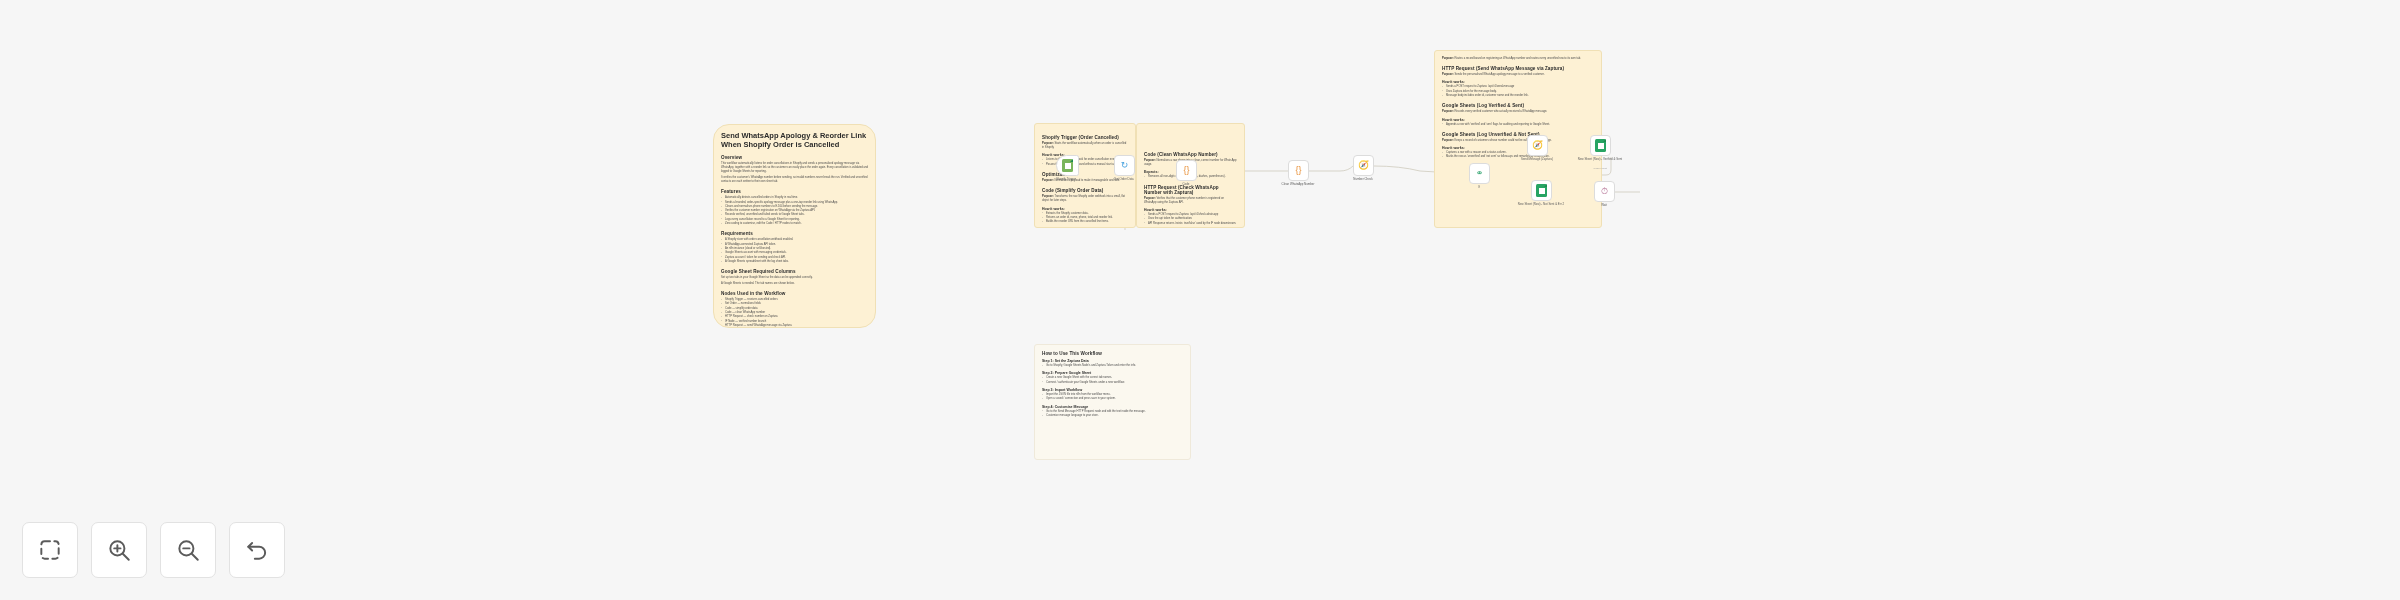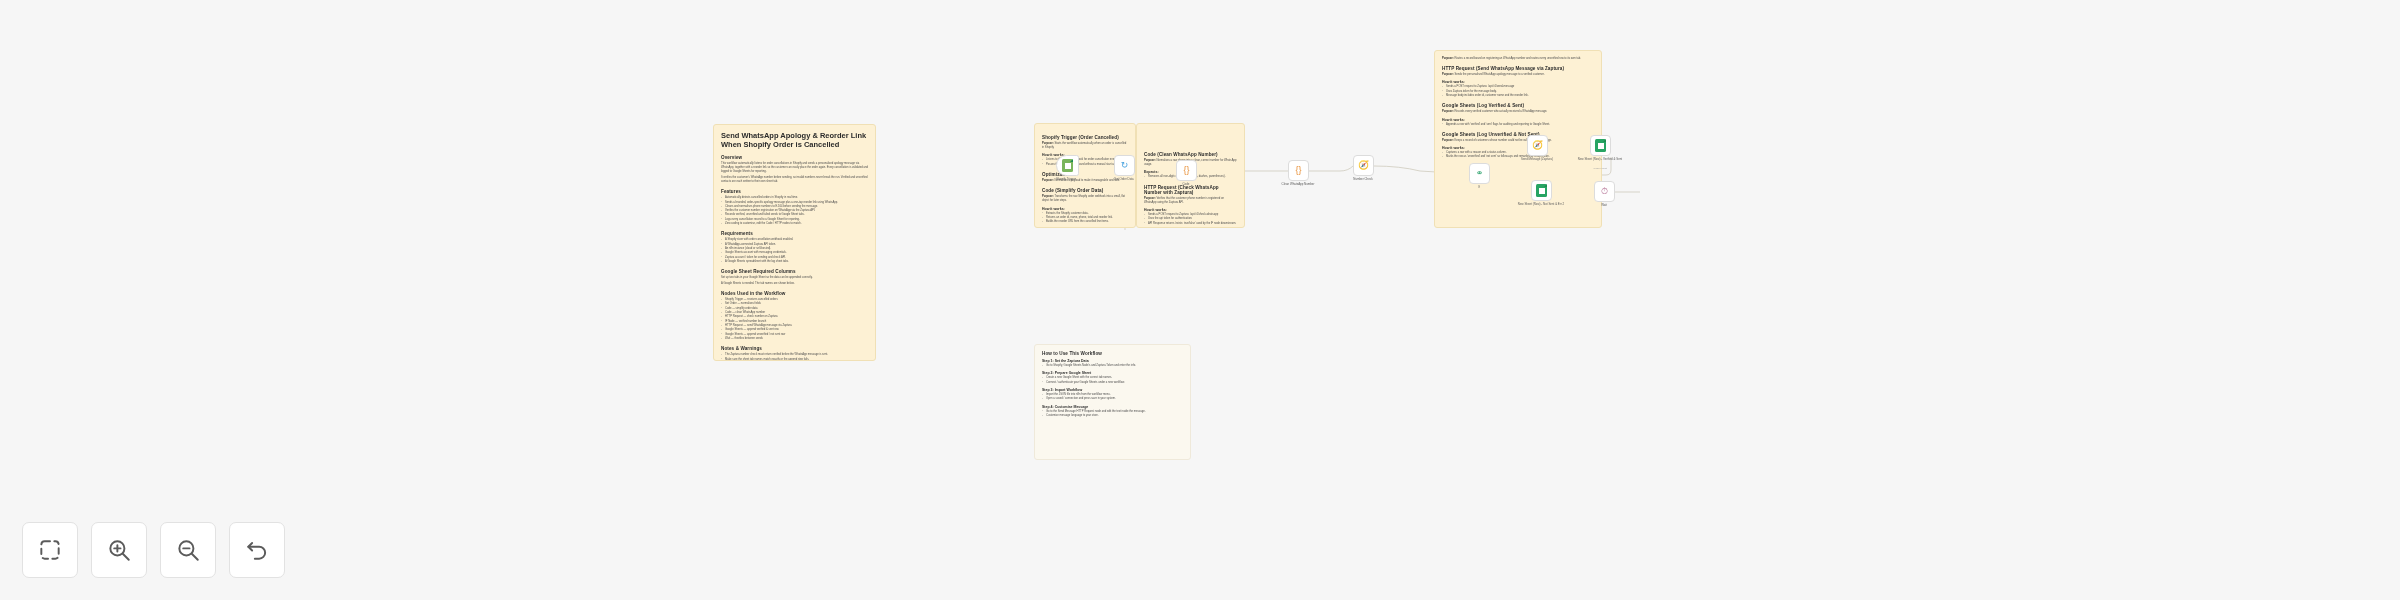--- a/index.html
+++ b/index.html
@@ -99,21 +99,21 @@
       <path d="M1490,168 Q1508,150 1527,146"></path>
       <path d="M1548,146 L1590,146"></path>
       <path d="M1490,180 Q1510,190 1531,191"></path>
       <path d="M1552,191 L1594,192"></path>
       <path d="M1611,157 L1611,170 Q1611,175 1606,175 L1585,175 Q1580,175 1580,180 L1580,186"></path>
       <path d="M1615,192 L1640,192"></path>
       <path d="M1125,166 L1125,230"></path>
     </g>
   </svg>
 
-  <div class="sticky" style="left:713px; top:124px; width:163px; height:237px;">
+  <div class="sticky" style="left:713px; top:124px; width:163px; height:204px;border-radius:16px;">
     <h1>Send WhatsApp Apology &amp; Reorder Link When Shopify Order is Cancelled</h1>
     <div id="ov-body">
         <h2>Overview</h2>
         <p>This workflow automatically listens for order cancellations in Shopify and sends a personalised apology message via WhatsApp, together with a reorder link so the customer can easily place the order again. Every cancellation is validated and logged to Google Sheets for reporting.</p>
         <p>It verifies the customer's WhatsApp number before sending, so invalid numbers never break the run. Verified and unverified contacts are each written to their own sheet tab.</p>
         <h2>Features</h2>
         <ul>
           <li>Automatically detects cancelled orders in Shopify in real time.</li>
           <li>Sends a branded, order-specific apology message plus a one-tap reorder link using WhatsApp.</li>
           <li>Cleans and normalises phone numbers to E.164 before sending the message.</li>

